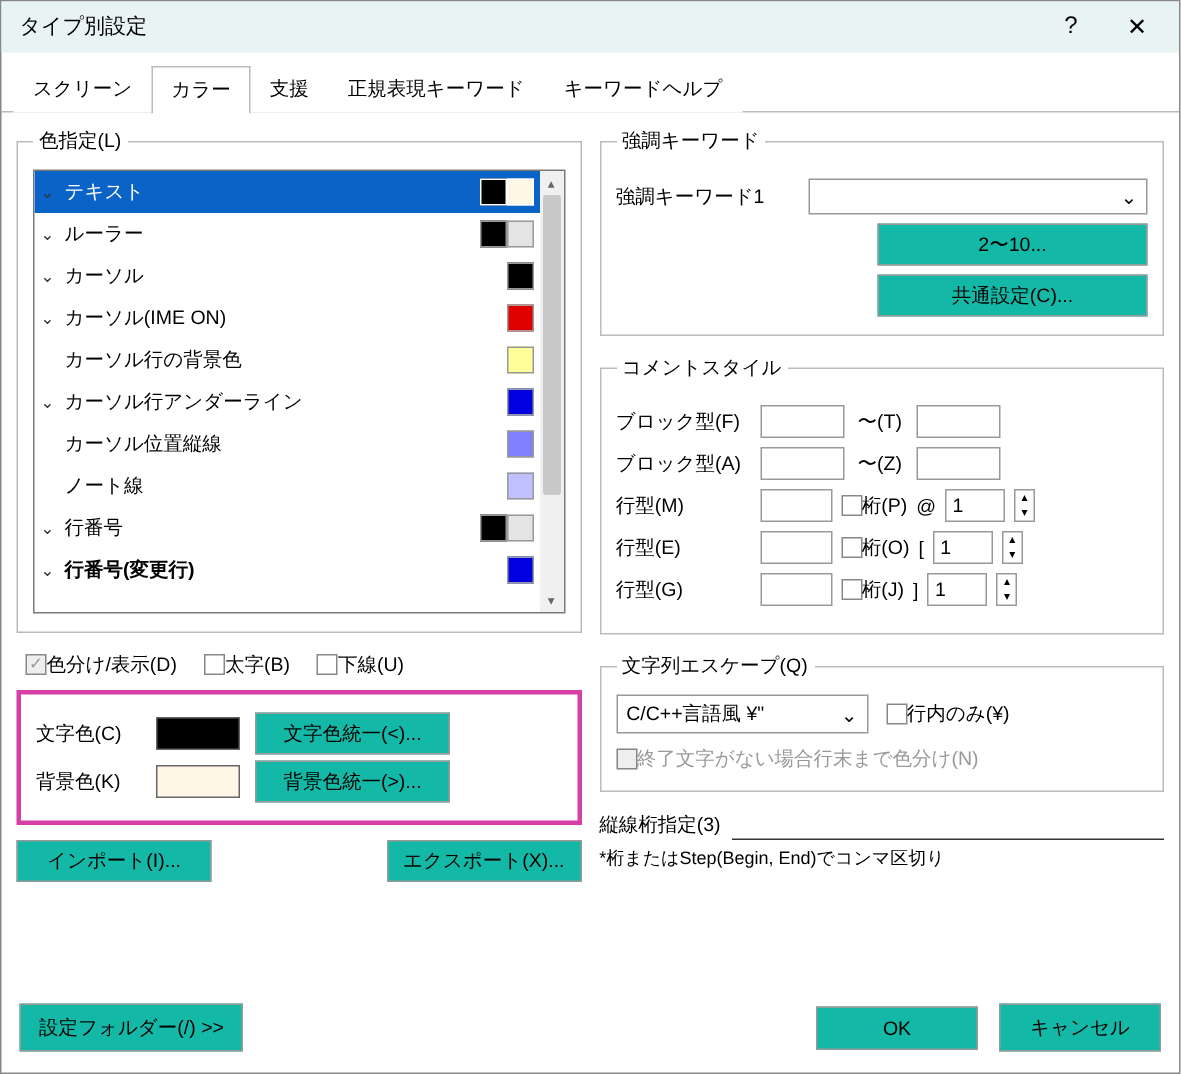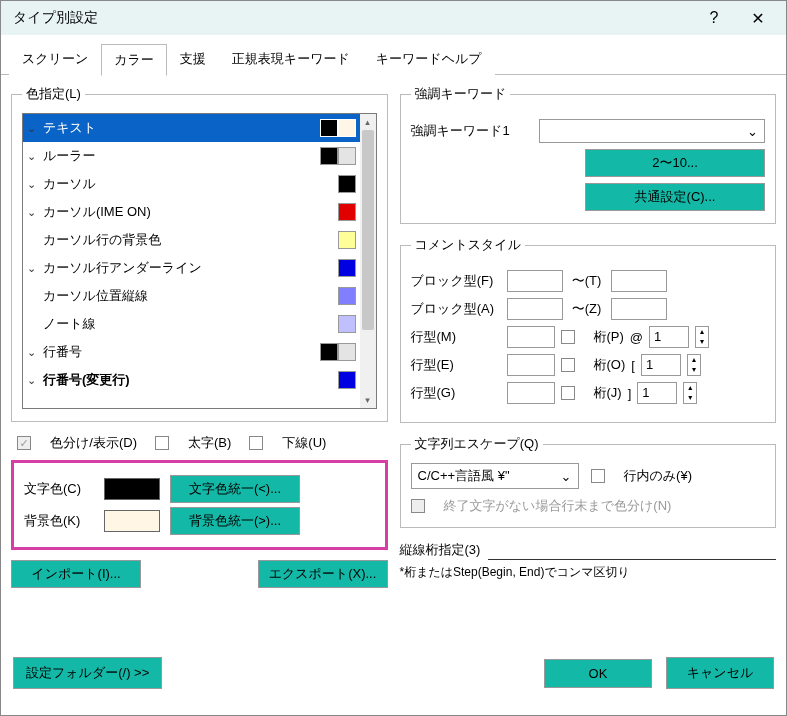--- a/index.html
+++ b/index.html
@@ -23,21 +23,21 @@
   .lrow .lab { flex: 1; padding-left: 2px; }
   .lrow .sw { display: flex; gap: 0; }
   .swatch { width: 18px; height: 18px; border: 1px solid #999; }
   .lrow.sel { background: #0a63c7; color: #fff; }
   .lrow.sel .swatch { border-color: #fff; }
   .lrow.bold .lab { font-weight: bold; }
   .scrollbar { position: absolute; top: 0; right: 0; bottom: 0; width: 16px; background: #f0f0f0; }
   .sbbtn { height: 16px; display: flex; align-items: center; justify-content: center; font-size: 9px; color: #666; }
   .thumb { position: absolute; left: 2px; right: 2px; top: 16px; height: 200px; background: #c8c8c8; border-radius: 2px; }
   .checks-row { display: flex; gap: 18px; margin: 10px 0 8px 6px; align-items: center; }
-  .chk { display: flex; align-items: center; gap: 19px; }
+  .chk { display: flex; align-items: center; gap: 0; }
   .chkbox { width: 14px; height: 14px; border: 1px solid #888; background: #fff; display: inline-flex; align-items: center; justify-content: center; font-size: 11px; line-height: 1; }
   .chkbox.dis { background: #eee; color: #999; }
   .colorpanel { border: 3px solid #d63fa6; padding: 8px 10px; margin: 0 0 10px 0; }
   .cprow { display: flex; align-items: center; gap: 10px; margin: 4px 0; }
   .cprow .lbl { width: 70px; }
   .cprow .cwell { width: 56px; height: 22px; border: 1px solid #666; }
   .btn { border: 1px solid #999; background: #14b8a6; padding: 4px 10px; text-align: center; }
   .btn.wide { min-width: 130px; }
   .rowbtns { display: flex; gap: 14px; justify-content: space-between; margin-top: 6px; }
   .kwrow { display: flex; align-items: center; gap: 8px; margin: 6px 0; }
@@ -50,21 +50,21 @@
   .cmrow .tb { border: 1px solid #999; height: 22px; width: 56px; }
   .cmrow .tilde { width: 36px; text-align: center; }
   .cmrow .tbs { border: 1px solid #999; height: 22px; width: 40px; }
   .spin { display: flex; flex-direction: column; border: 1px solid #999; height: 22px; width: 14px; }
   .spin div { flex: 1; font-size: 8px; text-align: center; line-height: 10px; }
   .escsel { border: 1px solid #999; height: 26px; width: 168px; display: flex; align-items: center; justify-content: space-between; padding: 0 6px; }
   .dim { color: #999; }
   .vline-row { display: flex; align-items: center; gap: 8px; margin: 10px 0 2px 0; }
   .vline-row .tb { flex: 1; border-bottom: 1px solid #333; height: 20px; }
   .note { font-size: 12px; margin-top: 4px; }
-  .footer { position: absolute; left: 12px; right: 12px; bottom: 26px; display: flex; align-items: center; gap: 14px; }
+  .footer { position: absolute; left: 12px; right: 12px; bottom: 14px; display: flex; align-items: center; gap: 14px; }
   .footer .spacer { flex: 1; }
   .footer .btn { min-width: 108px; padding: 6px 12px; }
 </style>
 </head>
 <body>
 
 <div class="window">
   <div class="titlebar">
     <div class="title">タイプ別設定</div>
     <div class="tbtn">?</div>

